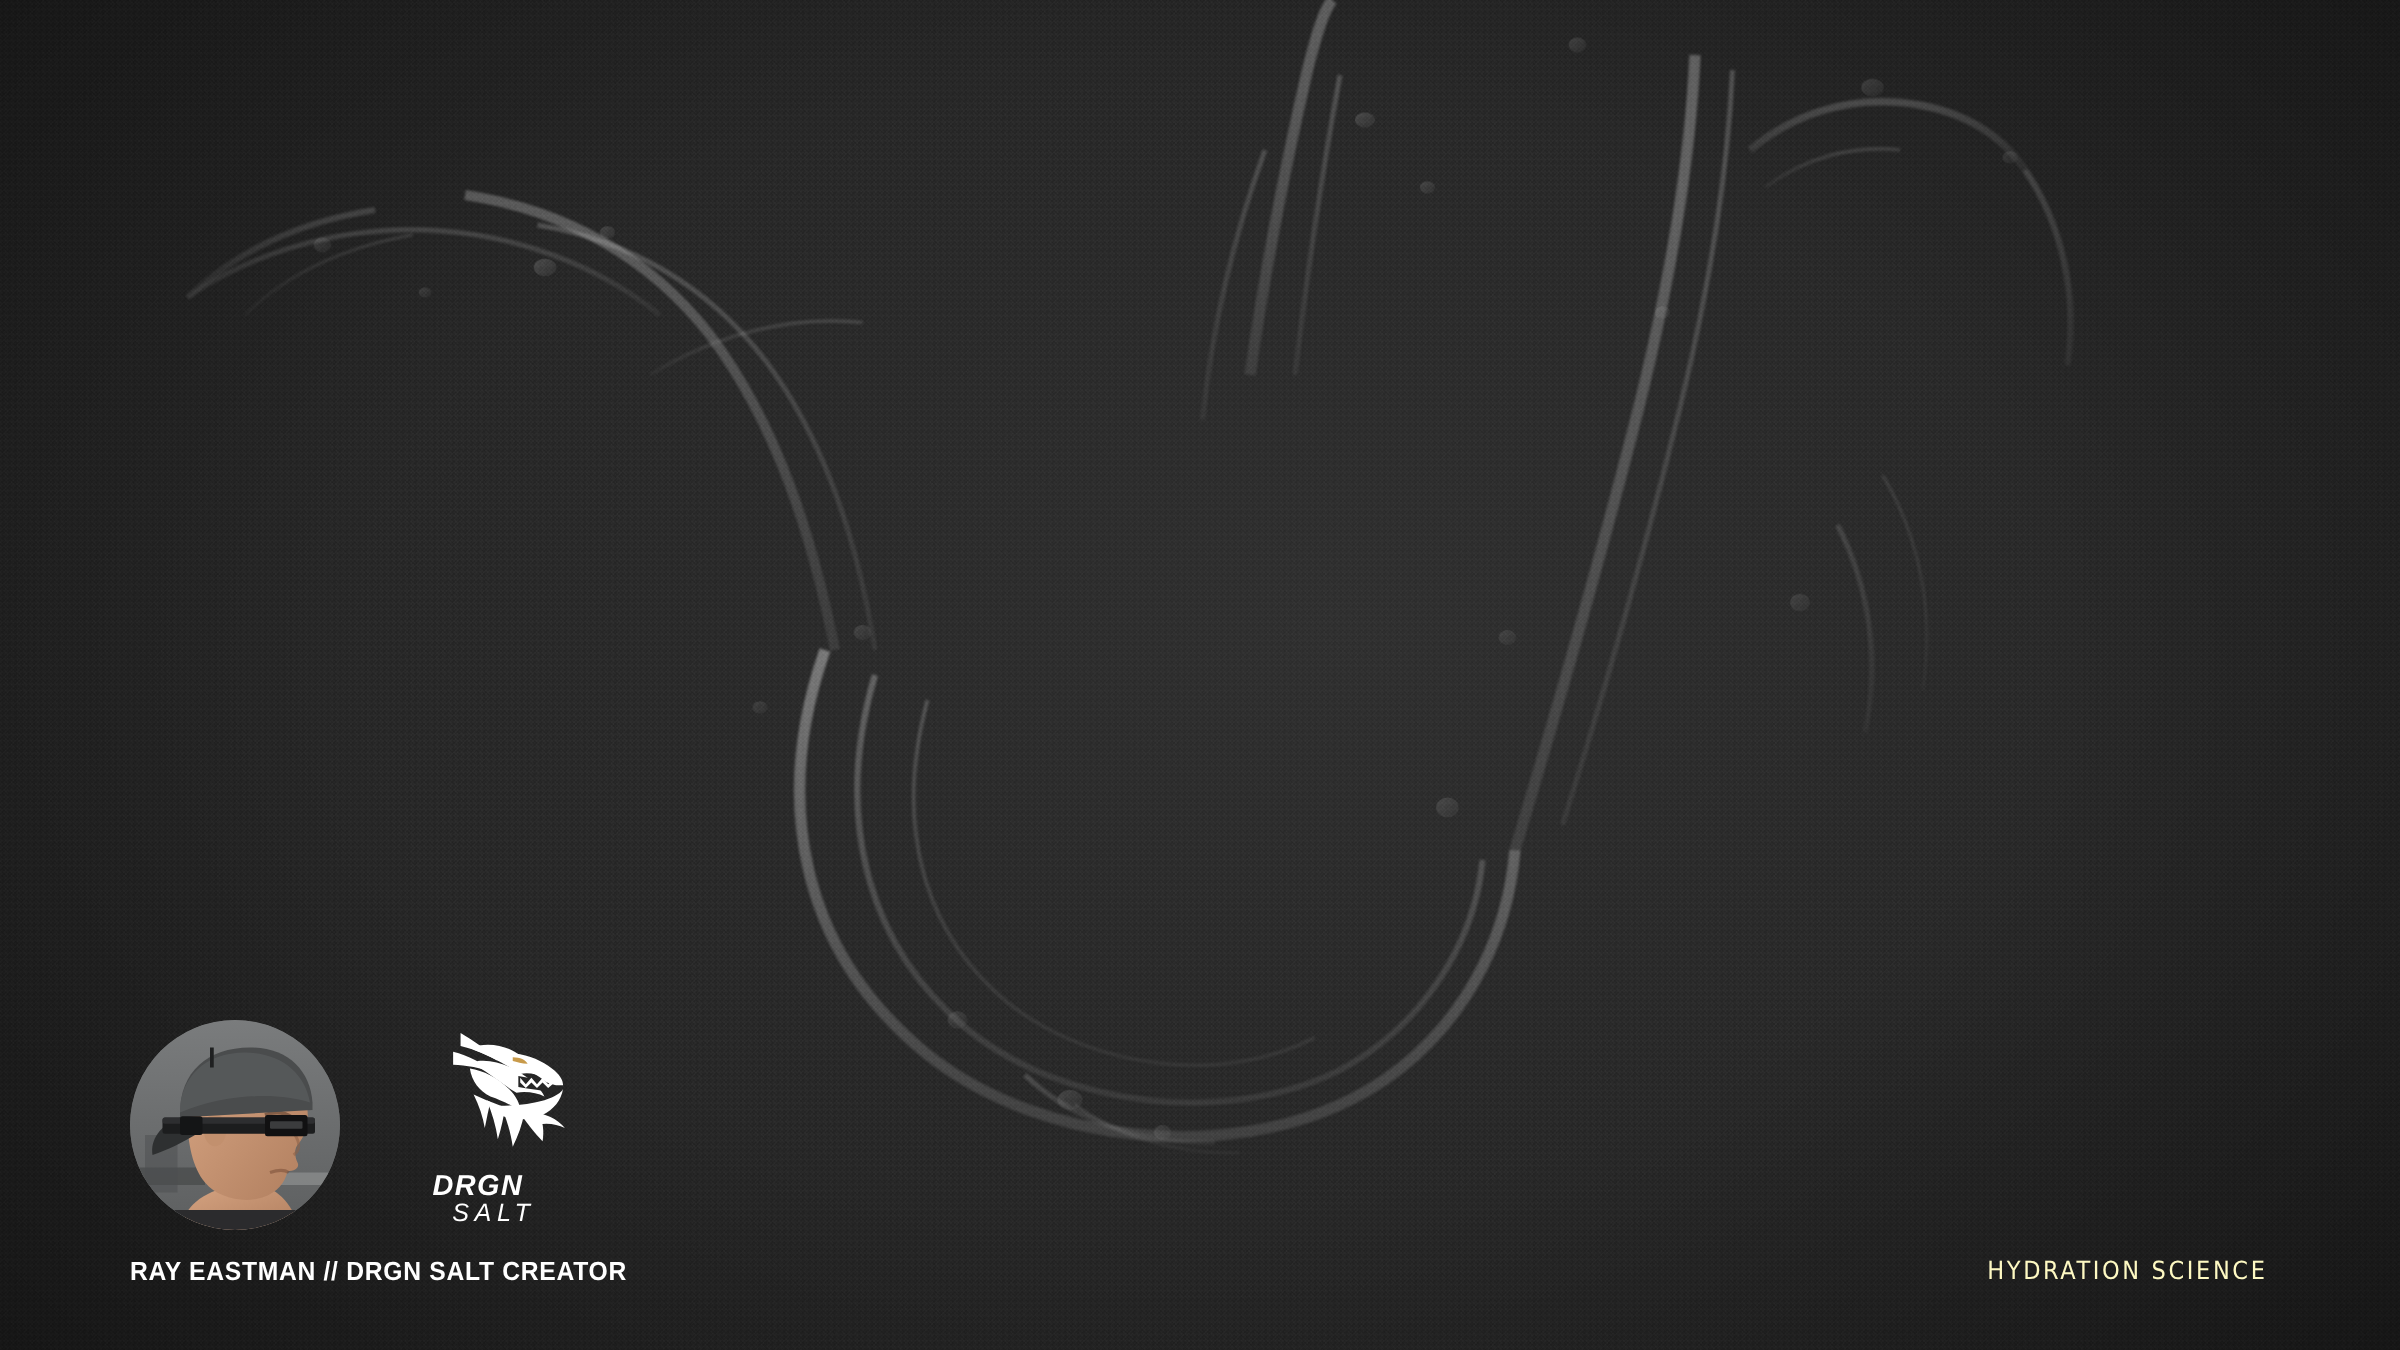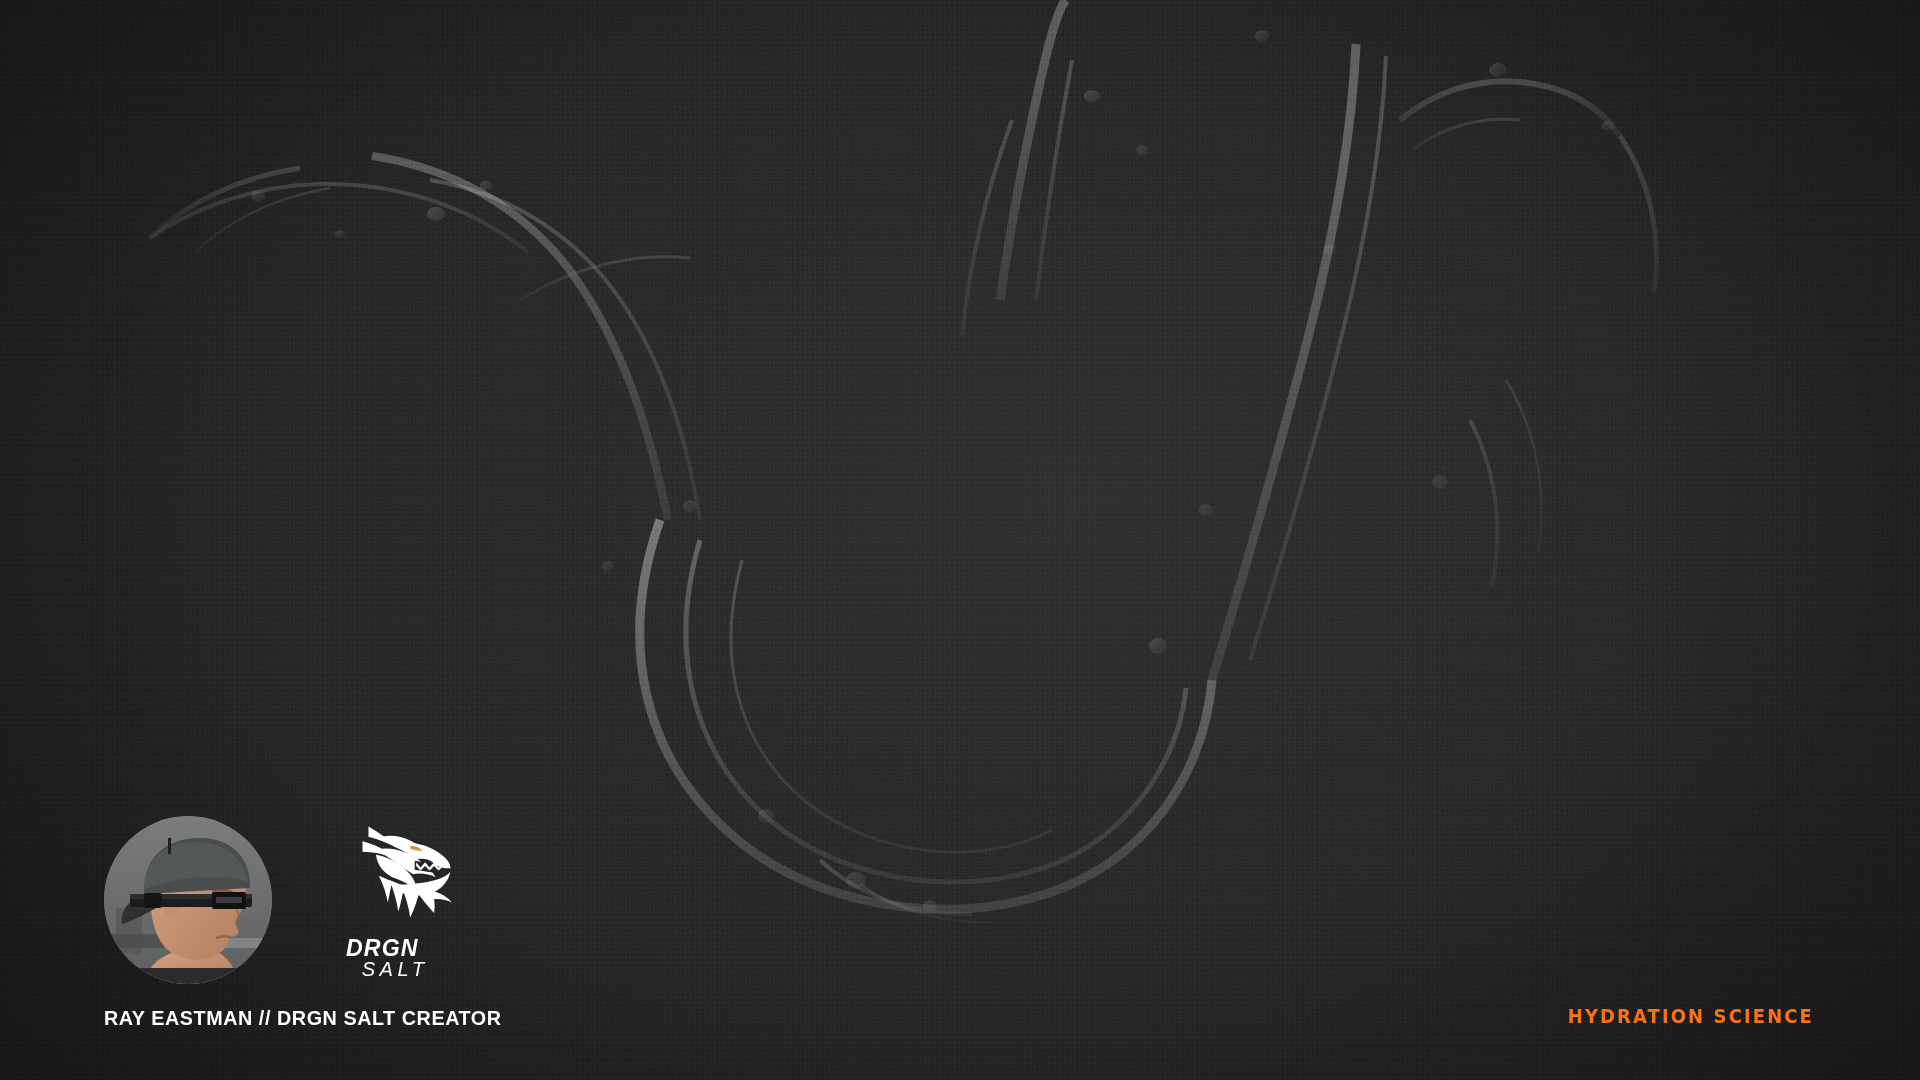--- a/index.html
+++ b/index.html
@@ -151,23 +151,23 @@
     transform-origin: left center;
   }
 
   .corner-tag {
     position: absolute;
     right: 106px;
     bottom: 52px;
     margin: 0;
     font-family: "DejaVu Sans Condensed", "Liberation Sans", sans-serif;
     font-size: 20px;
-    font-weight: 700;
+    font-weight: 400;
     letter-spacing: 2.1px;
-    color: #f97316;
+    color: #fef9c3;
     white-space: nowrap;
   }
 </style>
 </head>
 <body>
 
 <div class="slide">
 
   <div class="bg-base"></div>
 

